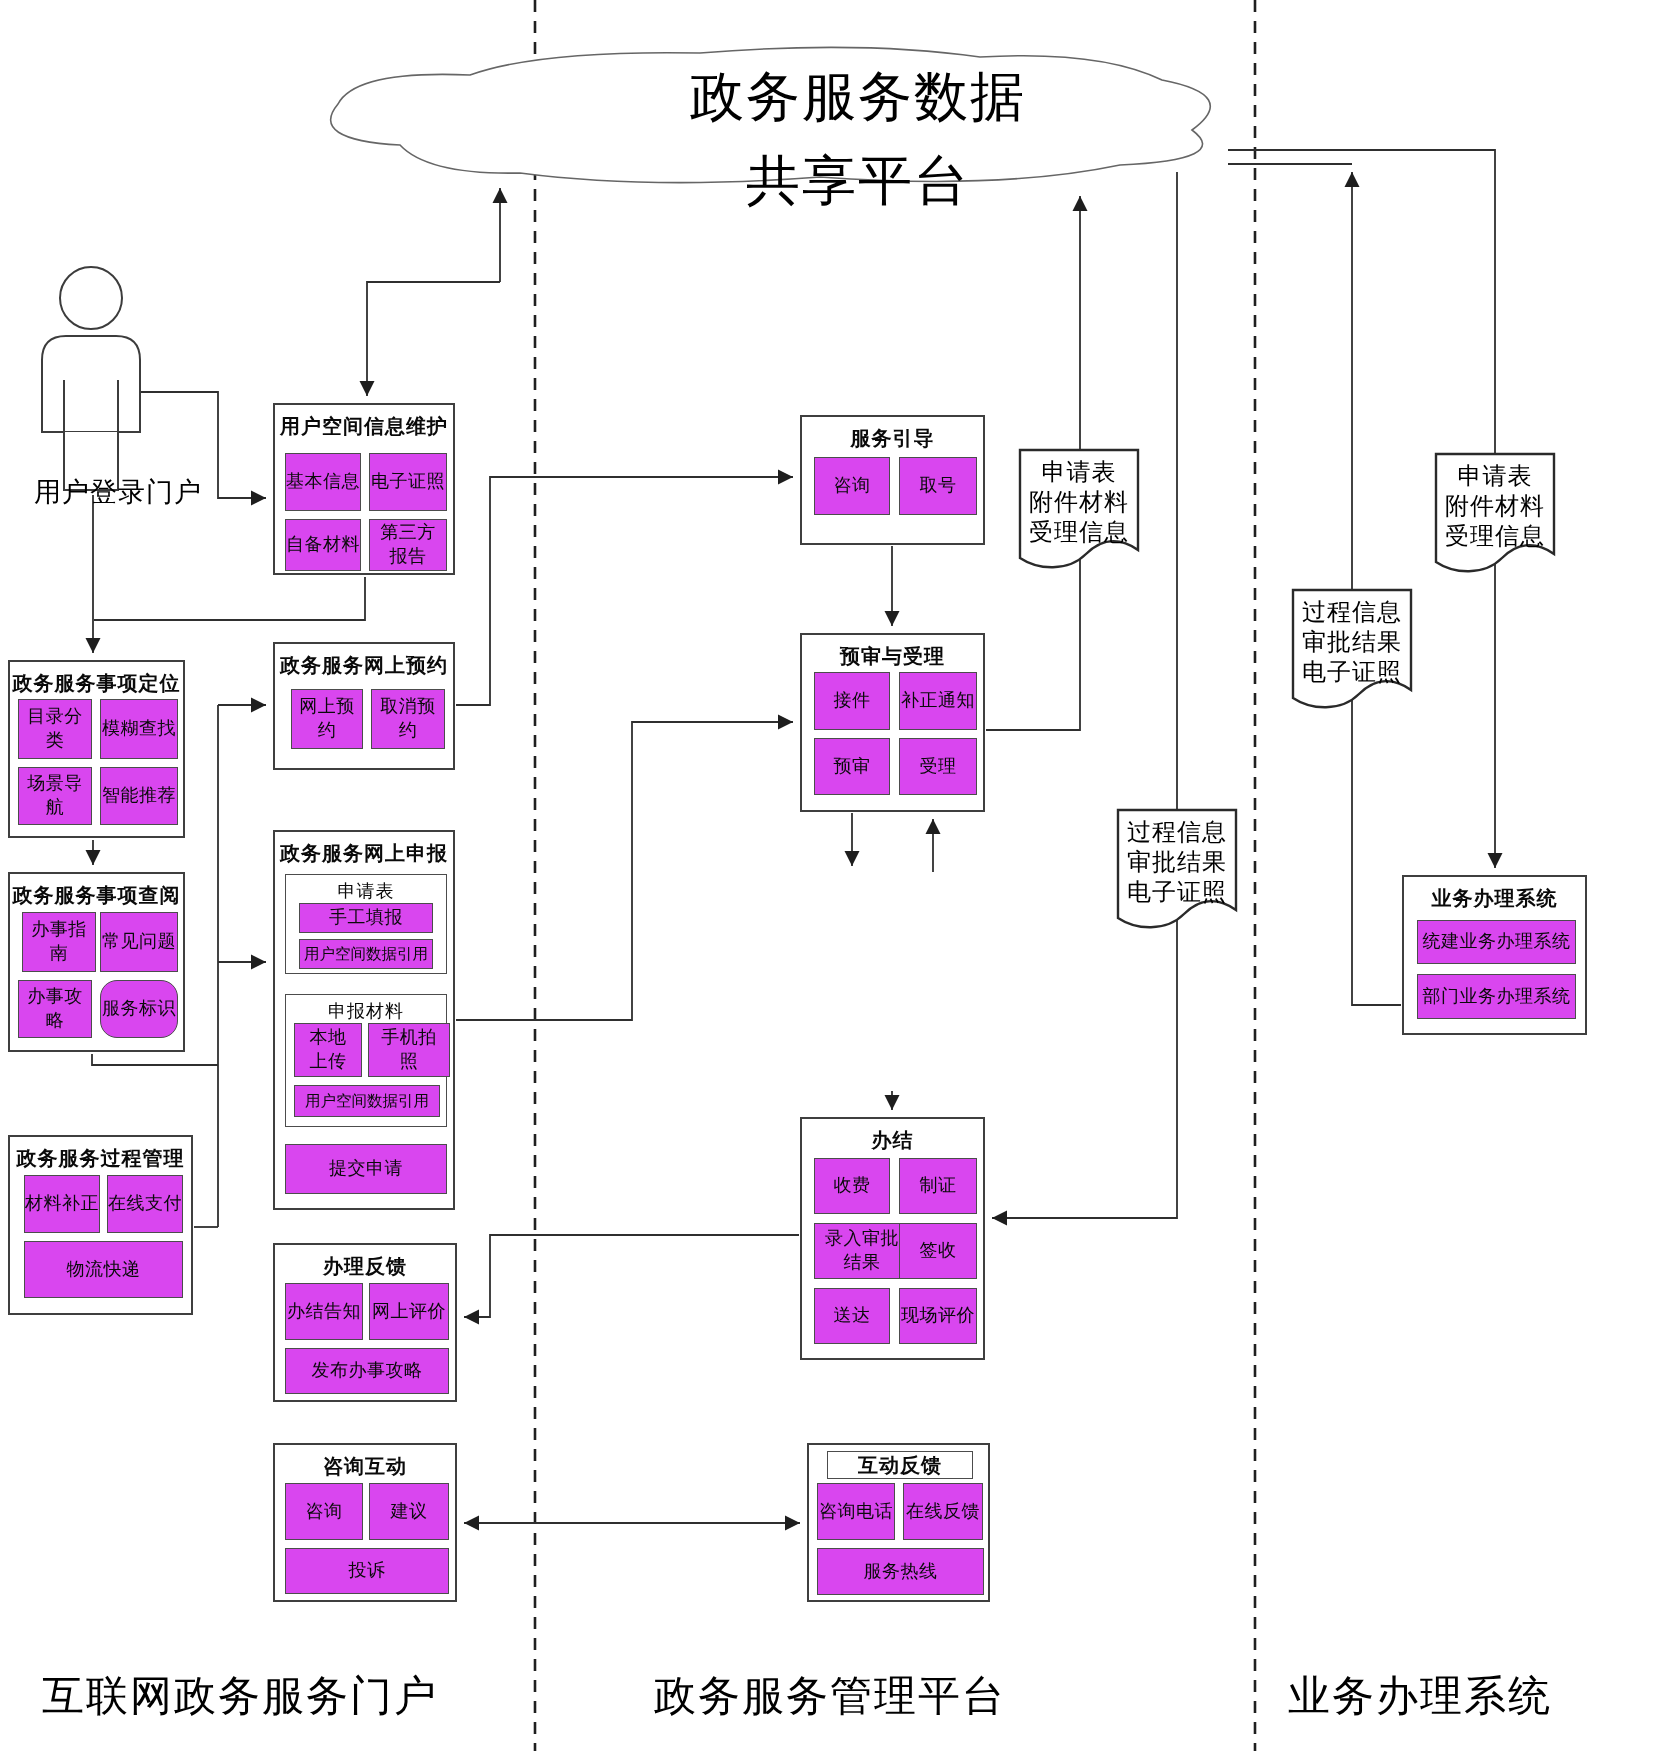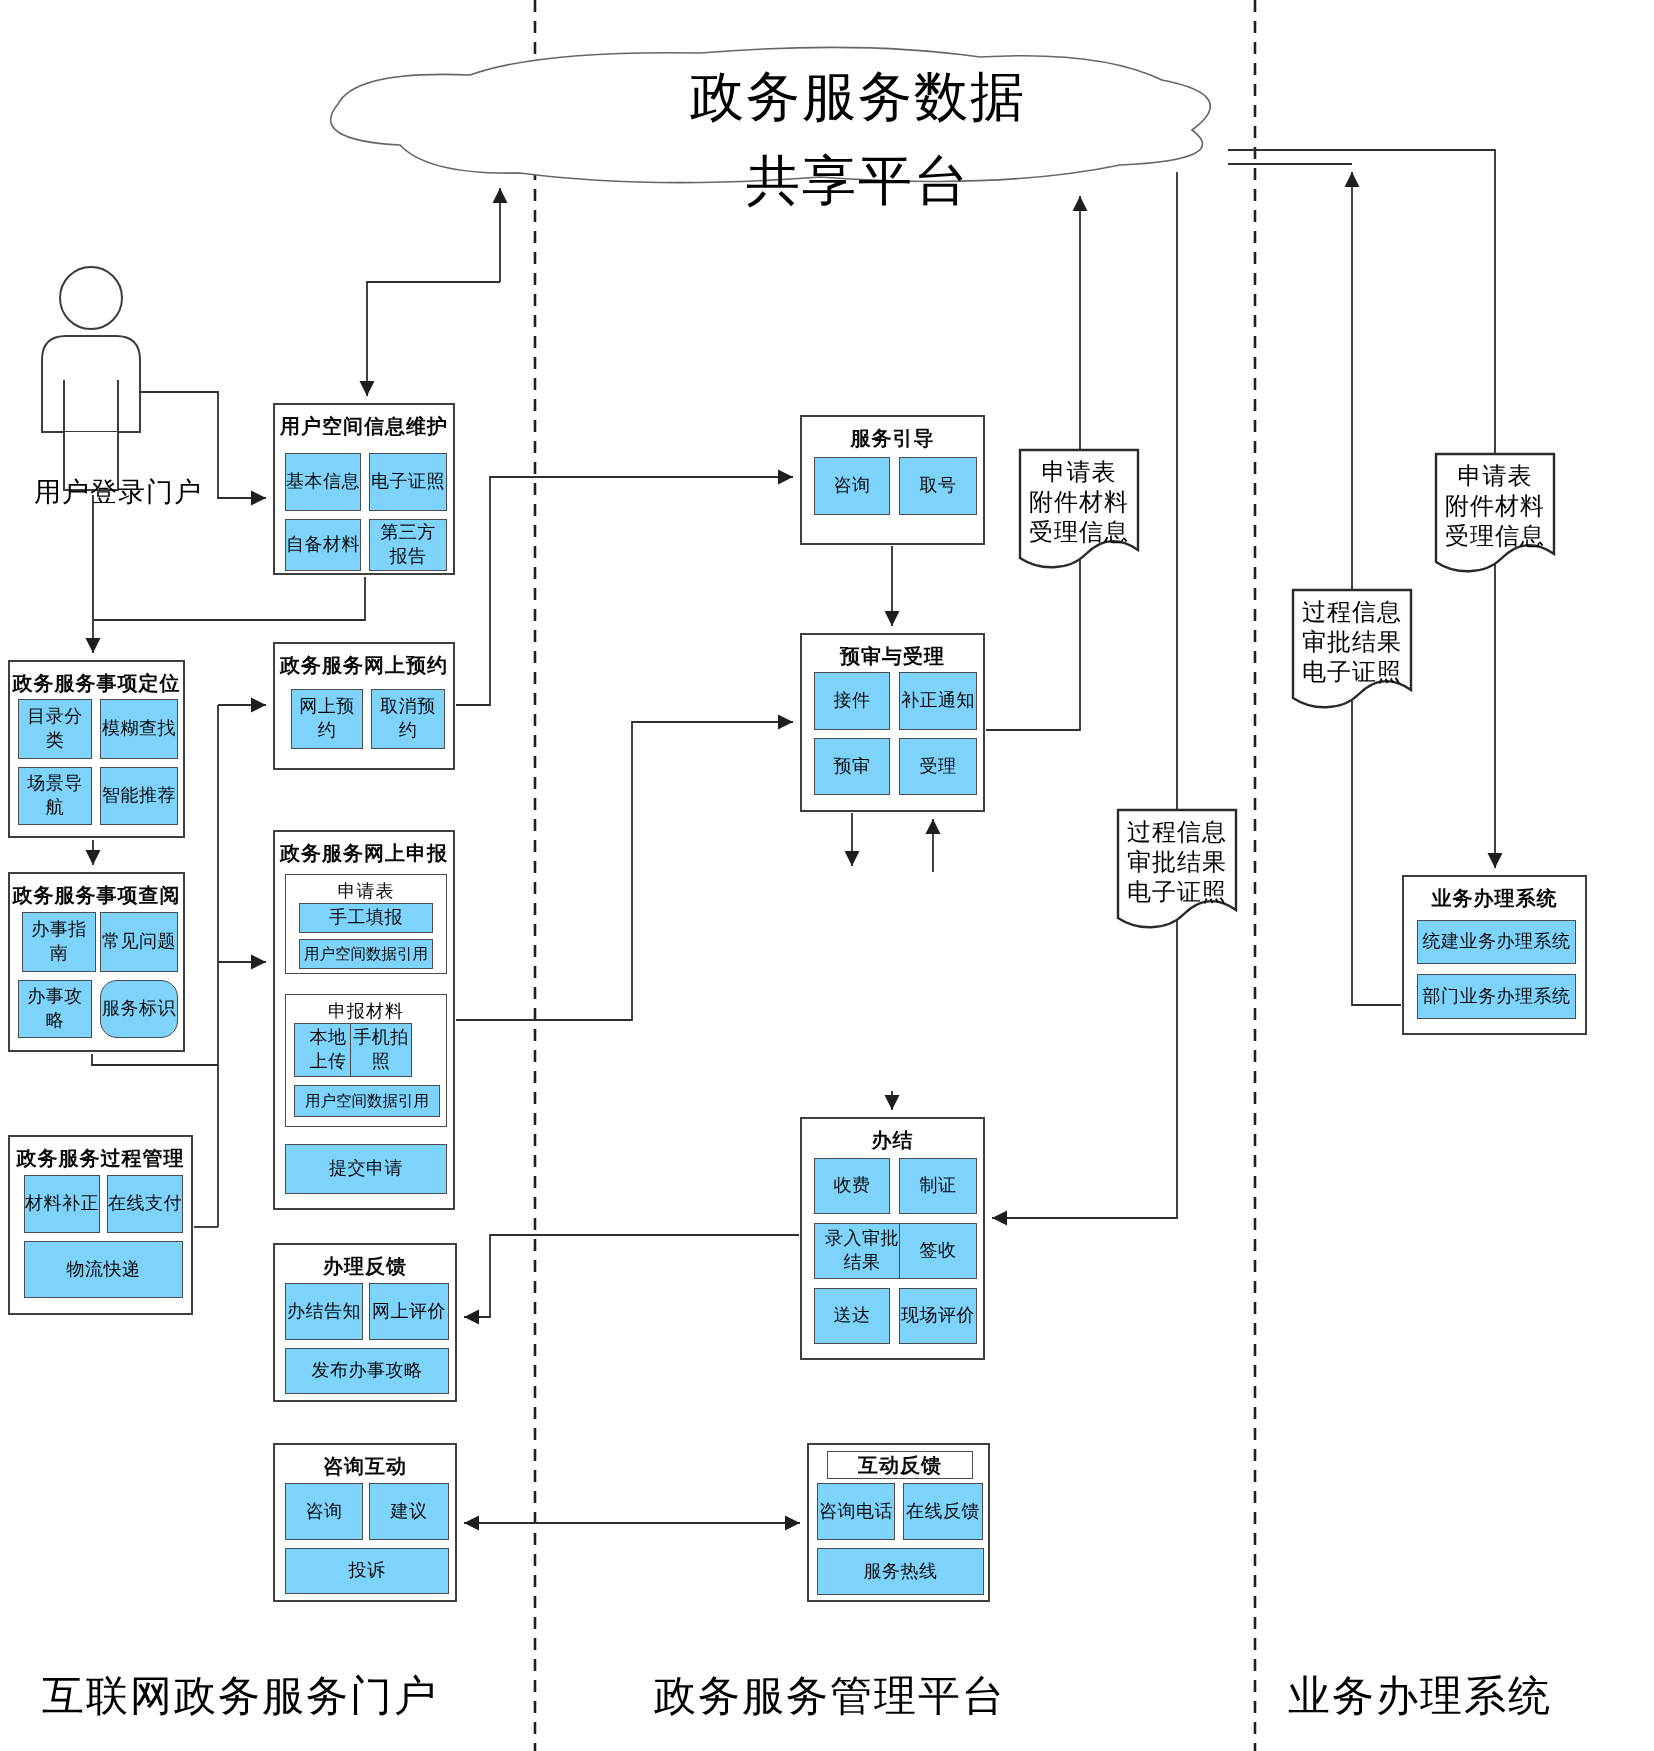--- a/index.html
+++ b/index.html
@@ -3,21 +3,21 @@
 <meta charset="utf-8">
 <style>
   html,body{margin:0;padding:0;background:#fff;}
   #canvas{position:relative;width:1654px;height:1751px;background:#fff;overflow:hidden;
           font-family:"Liberation Sans","DejaVu Sans",sans-serif;color:#111;}
   #conn-layer{position:absolute;left:0;top:0;z-index:0;}
   .sep{stroke:#1f1f1f;stroke-width:2.6;stroke-dasharray:12 9;fill:none;}
   .conn{stroke:#2f2f2f;stroke-width:1.8;fill:none;}
   .box{position:absolute;background:#fff;border:2px solid #3f3f3f;z-index:1;box-sizing:border-box;}
   .box-title{margin-top:8px;text-align:center;font-weight:bold;font-size:20px;letter-spacing:1px;color:#0a0a0a;}
-  .cell{position:absolute;border:1.6px solid #4c4c4c;background:#7dd3fc;display:flex;align-items:center;justify-content:center;
+  .cell{position:absolute;border:1.6px solid #4c4c4c;background:#d946ef;display:flex;align-items:center;justify-content:center;
         text-align:center;font-size:18px;line-height:1.32;white-space:pre-line;letter-spacing:0.5px;box-sizing:border-box;color:#0a0a0a;}
   .cell.sm{font-size:15.5px;letter-spacing:0;}
   .group{position:absolute;border:1.6px solid #4c4c4c;background:#fff;box-sizing:border-box;}
   .group-title{margin-top:4px;text-align:center;font-size:18px;letter-spacing:1px;color:#0a0a0a;}
   .titlebox{position:absolute;border:1.6px solid #4c4c4c;display:flex;align-items:center;justify-content:center;
             font-weight:bold;font-size:20px;letter-spacing:1px;box-sizing:border-box;color:#0a0a0a;}
   .cloud-wrap{position:absolute;left:300px;top:42px;width:945px;height:175px;z-index:1;}
   .cloud-text{position:absolute;left:258px;top:12px;width:600px;text-align:center;
               font-size:54px;line-height:84px;color:#000;letter-spacing:2px;}
   .doc{position:absolute;width:122px;height:130px;z-index:2;}
@@ -132,21 +132,21 @@
     <div class="box-title">政务服务网上申报</div>
     <div class="group" style="left:10px;top:42px;width:162px;height:100px;">
       <div class="group-title">申请表</div>
       <div class="cell" style="left:13px;top:28px;width:134px;height:30px;">手工填报</div>
       <div class="cell sm" style="left:13px;top:64px;width:134px;height:30px;">用户空间数据引用</div>
     </div>
     <div class="group" style="left:10px;top:162px;width:162px;height:133px;">
       <div class="group-title">申报材料</div>
       <div class="cell" style="left:8px;top:28px;width:68px;height:54px;">本地
 上传</div>
-      <div class="cell" style="left:64px;top:28px;width:62px;height:54px;">手机拍
+      <div class="cell" style="left:82px;top:28px;width:82px;height:54px;">手机拍
 照</div>
       <div class="cell sm" style="left:8px;top:90px;width:146px;height:32px;">用户空间数据引用</div>
     </div>
     <div class="cell" style="left:10px;top:312px;width:162px;height:50px;">提交申请</div>
   </div>
 
   <div class="box" style="left:273px;top:1243px;width:184px;height:159px;">
     <div class="box-title">办理反馈</div>
     <div class="cell" style="left:10px;top:38px;width:78px;height:57px;">办结告知</div>
     <div class="cell" style="left:94px;top:38px;width:80px;height:57px;">网上评价</div>

